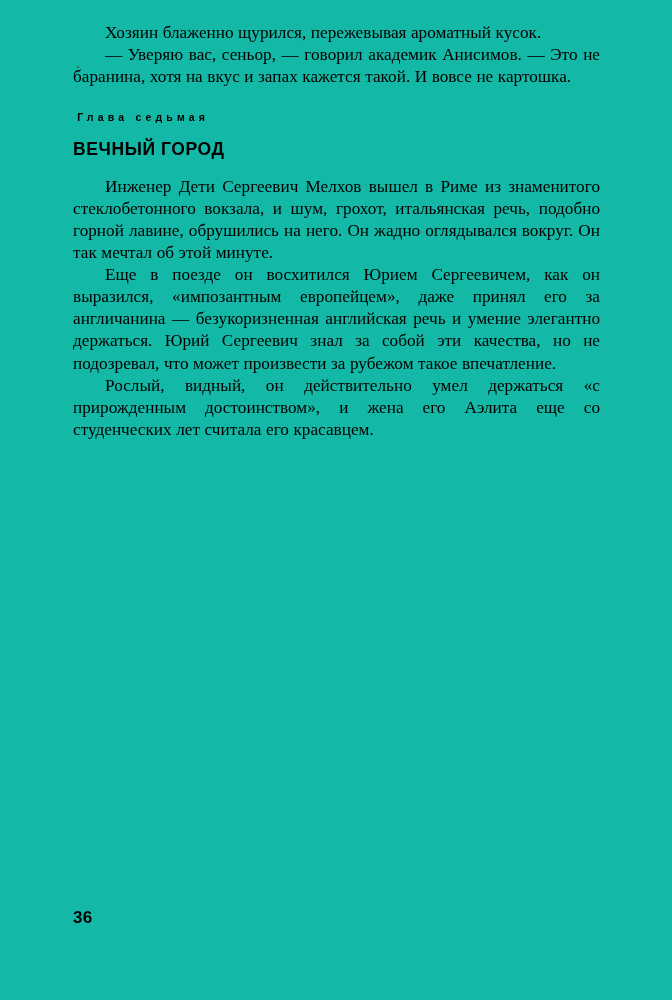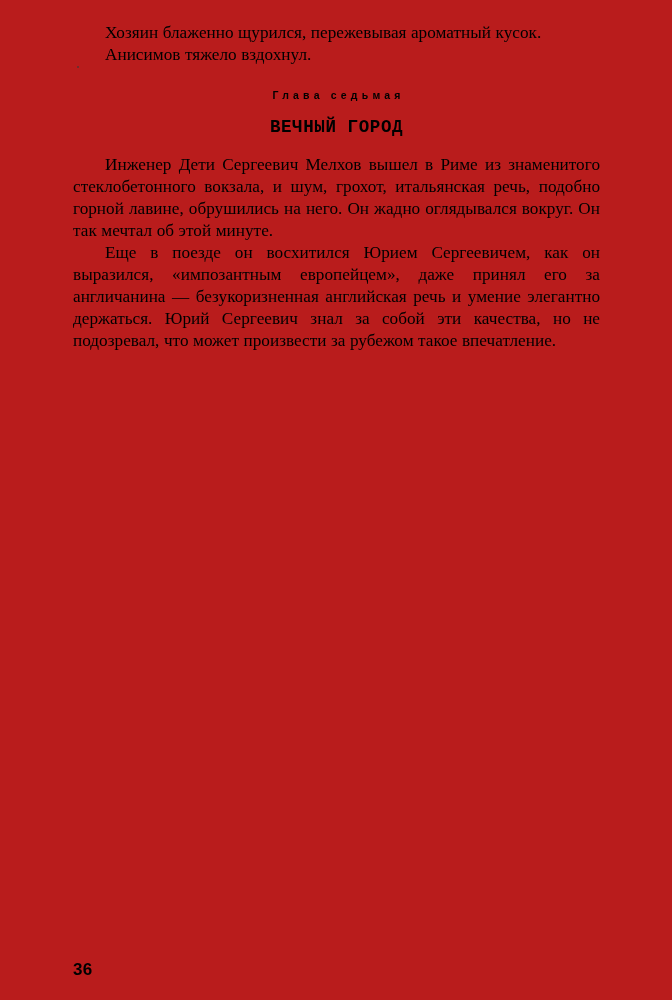--- a/index.html
+++ b/index.html
@@ -6,21 +6,21 @@
   html, body {
     margin: 0;
     padding: 0;
     background: #ffffff;
   }
 
   .page {
     position: relative;
     width: 672px;
     height: 1000px;
-    background: #b91c1c;
+    background: #14b8a6;
     overflow: hidden;
     font-family: "Liberation Serif", "DejaVu Serif", serif;
     color: #000000;
     -webkit-font-smoothing: none;
   }
 
   .text-block {
     position: absolute;
     left: 73px;
     top: 22px;
@@ -37,49 +37,48 @@
     letter-spacing: 0.02px;
     word-spacing: 0.2px;
     hyphens: manual;
   }
 
   
 
   .chapter-block {
     margin-top: 22px;
     margin-bottom: 0;
-    text-align: center;
   }
 
   .chapter-label {
     display: block;
     font-family: "Liberation Sans", "DejaVu Sans", sans-serif;
     font-weight: bold;
     font-size: 10.5px;
     letter-spacing: 4.2px;
     text-indent: 4.2px;
     line-height: 14px;
     margin-top: 20px;
   }
 
   .chapter-title {
     display: block;
-    font-family: Liberation Mono, monospace;
+    font-family: Liberation Sans, sans-serif;
     font-weight: bold;
     font-size: 17.5px;
     letter-spacing: 0.6px;
     line-height: 22px;
     margin-top: 14px;
     margin-bottom: 16px;
   }
 
   .folio {
     position: absolute;
     left: 73px;
-    top: 960px;
+    top: 908px;
     font-family: "Liberation Sans", "DejaVu Sans", sans-serif;
     font-weight: bold;
     font-size: 17px;
     line-height: 20px;
     letter-spacing: 0.3px;
   }
 
   
   .speck {
     position: absolute;
@@ -95,27 +94,28 @@
 </head>
 <body>
 
 <div class="page">
 
   <div class="speck"></div>
 
   <div class="text-block">
 
     <p class="para">Хозяин блаженно щурился, пережевывая ароматный кусок.</p>
-    <p class="para">Анисимов тяжело вздохнул.</p>
+    <p class="para">— Уверяю вас, сеньор, — говорил академик Анисимов. — Это не баранина, хотя на вкус и запах кажется такой. И вовсе не картошка.</p>
 
     <div class="chapter-block">
       <span class="chapter-label">Глава седьмая</span>
       <span class="chapter-title">ВЕЧНЫЙ ГОРОД</span>
     </div>
 
     <p class="para">Инженер Дети Сергеевич Мелхов вышел в Риме из знаменитого стеклобетонного вокзала, и шум, грохот, итальянская речь, подобно горной лавине, обрушились на него. Он жадно оглядывался вокруг. Он так мечтал об этой минуте.</p>
     <p class="para">Еще в поезде он восхитился Юрием Сергеевичем, как он выразился, «импозантным европейцем», даже принял его за англичанина — безукоризненная английская речь и умение элегантно держаться. Юрий Сергеевич знал за собой эти качества, но не подозревал, что может произвести за рубежом такое впечатление.</p>
+    <p class="para">Рослый, видный, он действительно умел держаться «с прирожденным достоинством», и жена его  Аэлита еще со студенческих лет считала его красавцем.</p>
 
   </div>
 
   <div class="folio">36</div>
 
 </div>
 
 </body></html>

